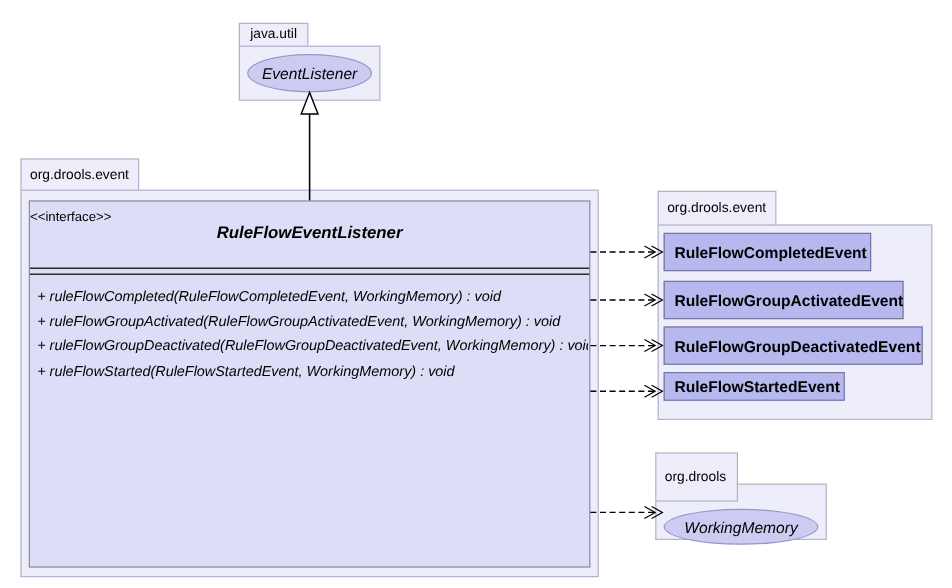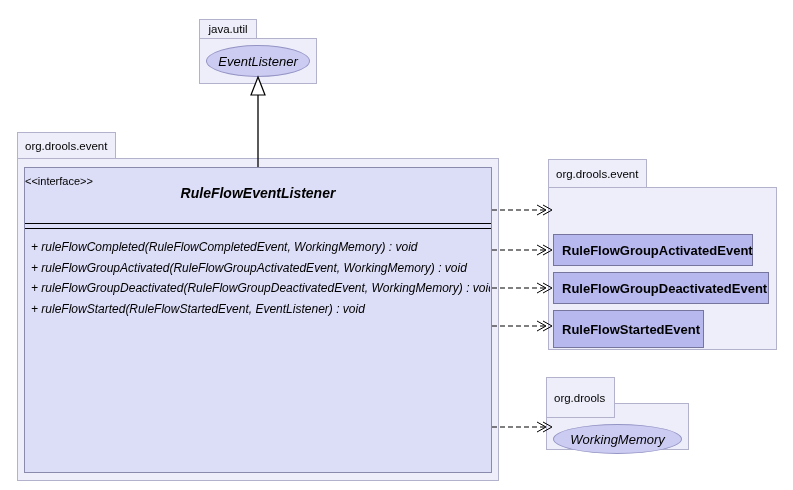--- a/index.html
+++ b/index.html
@@ -76,36 +76,39 @@
 
   <div class="iface-box" style="left:24px;top:167px;width:468px;height:306px;">
     <div class="stereotype">&lt;&lt;interface&gt;&gt;</div>
     <div class="iface-title">RuleFlowEventListener</div>
     <div class="sep" style="top:55px;"></div>
     <div class="sep" style="top:60px;"></div>
     <div class="methods">
       <div class="method">+ ruleFlowCompleted(RuleFlowCompletedEvent, WorkingMemory) : void</div>
       <div class="method">+ ruleFlowGroupActivated(RuleFlowGroupActivatedEvent, WorkingMemory) : void</div>
       <div class="method">+ ruleFlowGroupDeactivated(RuleFlowGroupDeactivatedEvent, WorkingMemory) : void</div>
-      <div class="method">+ ruleFlowStarted(RuleFlowStartedEvent, EventListener) : void</div>
+      <div class="method">+ ruleFlowStarted(RuleFlowStartedEvent, WorkingMemory) : void</div>
     </div>
   </div>
 
   <div class="pkg-tab" style="left:548px;top:159px;width:99px;height:29px;">
     <span>org.drools.event</span>
   </div>
   <div class="pkg-body" style="left:548px;top:187px;width:229px;height:163px;"></div>
 
+  <div class="uml-class" style="left:553px;top:194px;width:173px;height:32px;">
+    <span>RuleFlowCompletedEvent</span>
+  </div>
   <div class="uml-class" style="left:553px;top:234px;width:200px;height:32px;">
     <span>RuleFlowGroupActivatedEvent</span>
   </div>
   <div class="uml-class" style="left:553px;top:272px;width:216px;height:32px;">
     <span>RuleFlowGroupDeactivatedEvent</span>
   </div>
-  <div class="uml-class" style="left:553px;top:310px;width:151px;height:38px;">
+  <div class="uml-class" style="left:553px;top:310px;width:151px;height:24px;">
     <span>RuleFlowStartedEvent</span>
   </div>
 
   <div class="pkg-tab" style="left:546px;top:377px;width:69px;height:41px;">
     <span>org.drools</span>
   </div>
   <div class="pkg-body" style="left:546px;top:403px;width:143px;height:47px;"></div>
   <div class="ellipse" style="left:553px;top:424px;width:129px;height:30px;">
     <span>WorkingMemory</span>
   </div>

